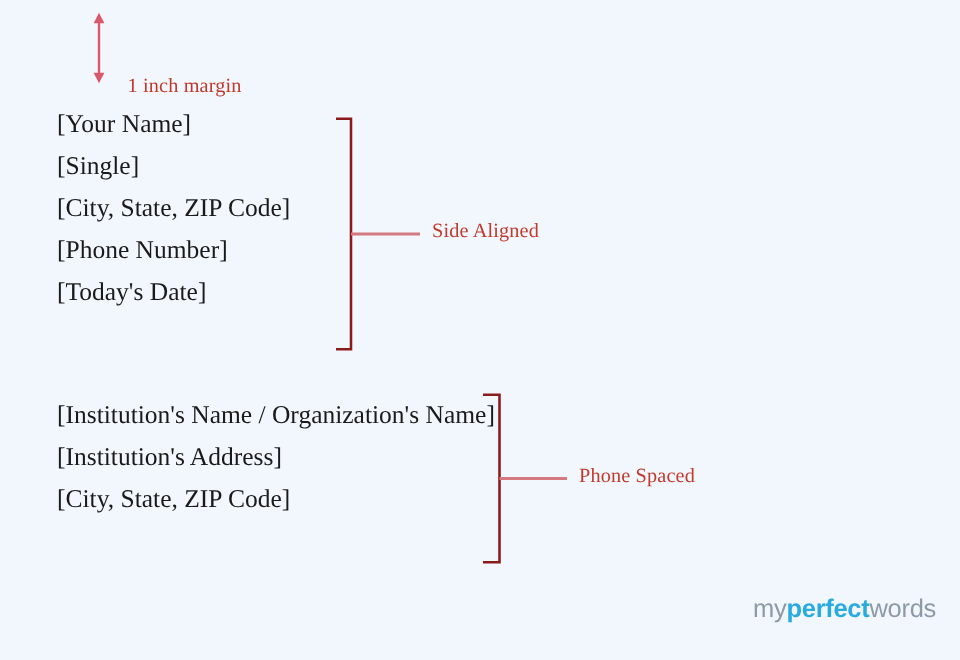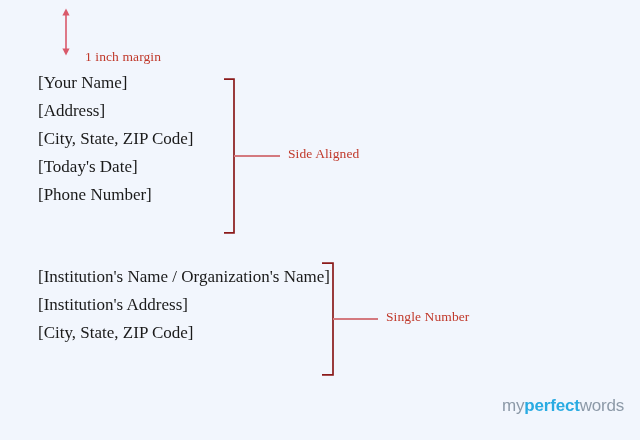--- a/index.html
+++ b/index.html
@@ -100,24 +100,24 @@
     <svg id="margin-arrow-svg" width="16" height="48" viewBox="0 0 16 48">
       <line x1="8" y1="5" x2="8" y2="43" stroke="#d9596a" stroke-width="1.6"></line>
       <polygon points="8,0.5 4.4,7.5 11.6,7.5" fill="#d9596a"></polygon>
       <polygon points="8,47.5 4.4,40.5 11.6,40.5" fill="#d9596a"></polygon>
     </svg>
     <div id="margin-label">1 inch margin</div>
   </div>
 
   <div class="doc-block" id="sender-block">
     <div class="doc-line">[Your Name]</div>
-    <div class="doc-line">[Address]</div>
+    <div class="doc-line">[Single]</div>
     <div class="doc-line">[City, State, ZIP Code]</div>
+    <div class="doc-line">[Phone Number]</div>
     <div class="doc-line">[Today's Date]</div>
-    <div class="doc-line">[Phone Number]</div>
   </div>
 
   <div class="bracket-group" id="side-aligned-group">
     <svg class="bracket-svg" width="70" height="156" viewBox="0 0 70 156">
       <path d="M 2 1.2 L 12 1.2 L 12 154.8 L 2 154.8" fill="none" stroke="#8b1a1a" stroke-width="1.7"></path>
       <line x1="12" y1="78" x2="58" y2="78" stroke="#d4797f" stroke-width="2"></line>
     </svg>
     <div class="bracket-label" id="side-aligned-label">Side Aligned</div>
   </div>
 
@@ -125,18 +125,18 @@
     <div class="doc-line">[Institution's Name / Organization's Name]</div>
     <div class="doc-line">[Institution's Address]</div>
     <div class="doc-line">[City, State, ZIP Code]</div>
   </div>
 
   <div class="bracket-group" id="single-spaced-group">
     <svg class="bracket-svg" width="70" height="114" viewBox="0 0 70 114">
       <path d="M 2 1.2 L 13 1.2 L 13 112.8 L 2 112.8" fill="none" stroke="#8b1a1a" stroke-width="1.7"></path>
       <line x1="13" y1="57" x2="58" y2="57" stroke="#d4797f" stroke-width="2"></line>
     </svg>
-    <div class="bracket-label" id="single-spaced-label">Single Number</div>
+    <div class="bracket-label" id="single-spaced-label">Phone Spaced</div>
   </div>
 
   <div id="logo"><span class="logo-my">my</span><span class="logo-perfect">perfect</span><span class="logo-words">words</span></div>
 
 </div>
 
 </body></html>

